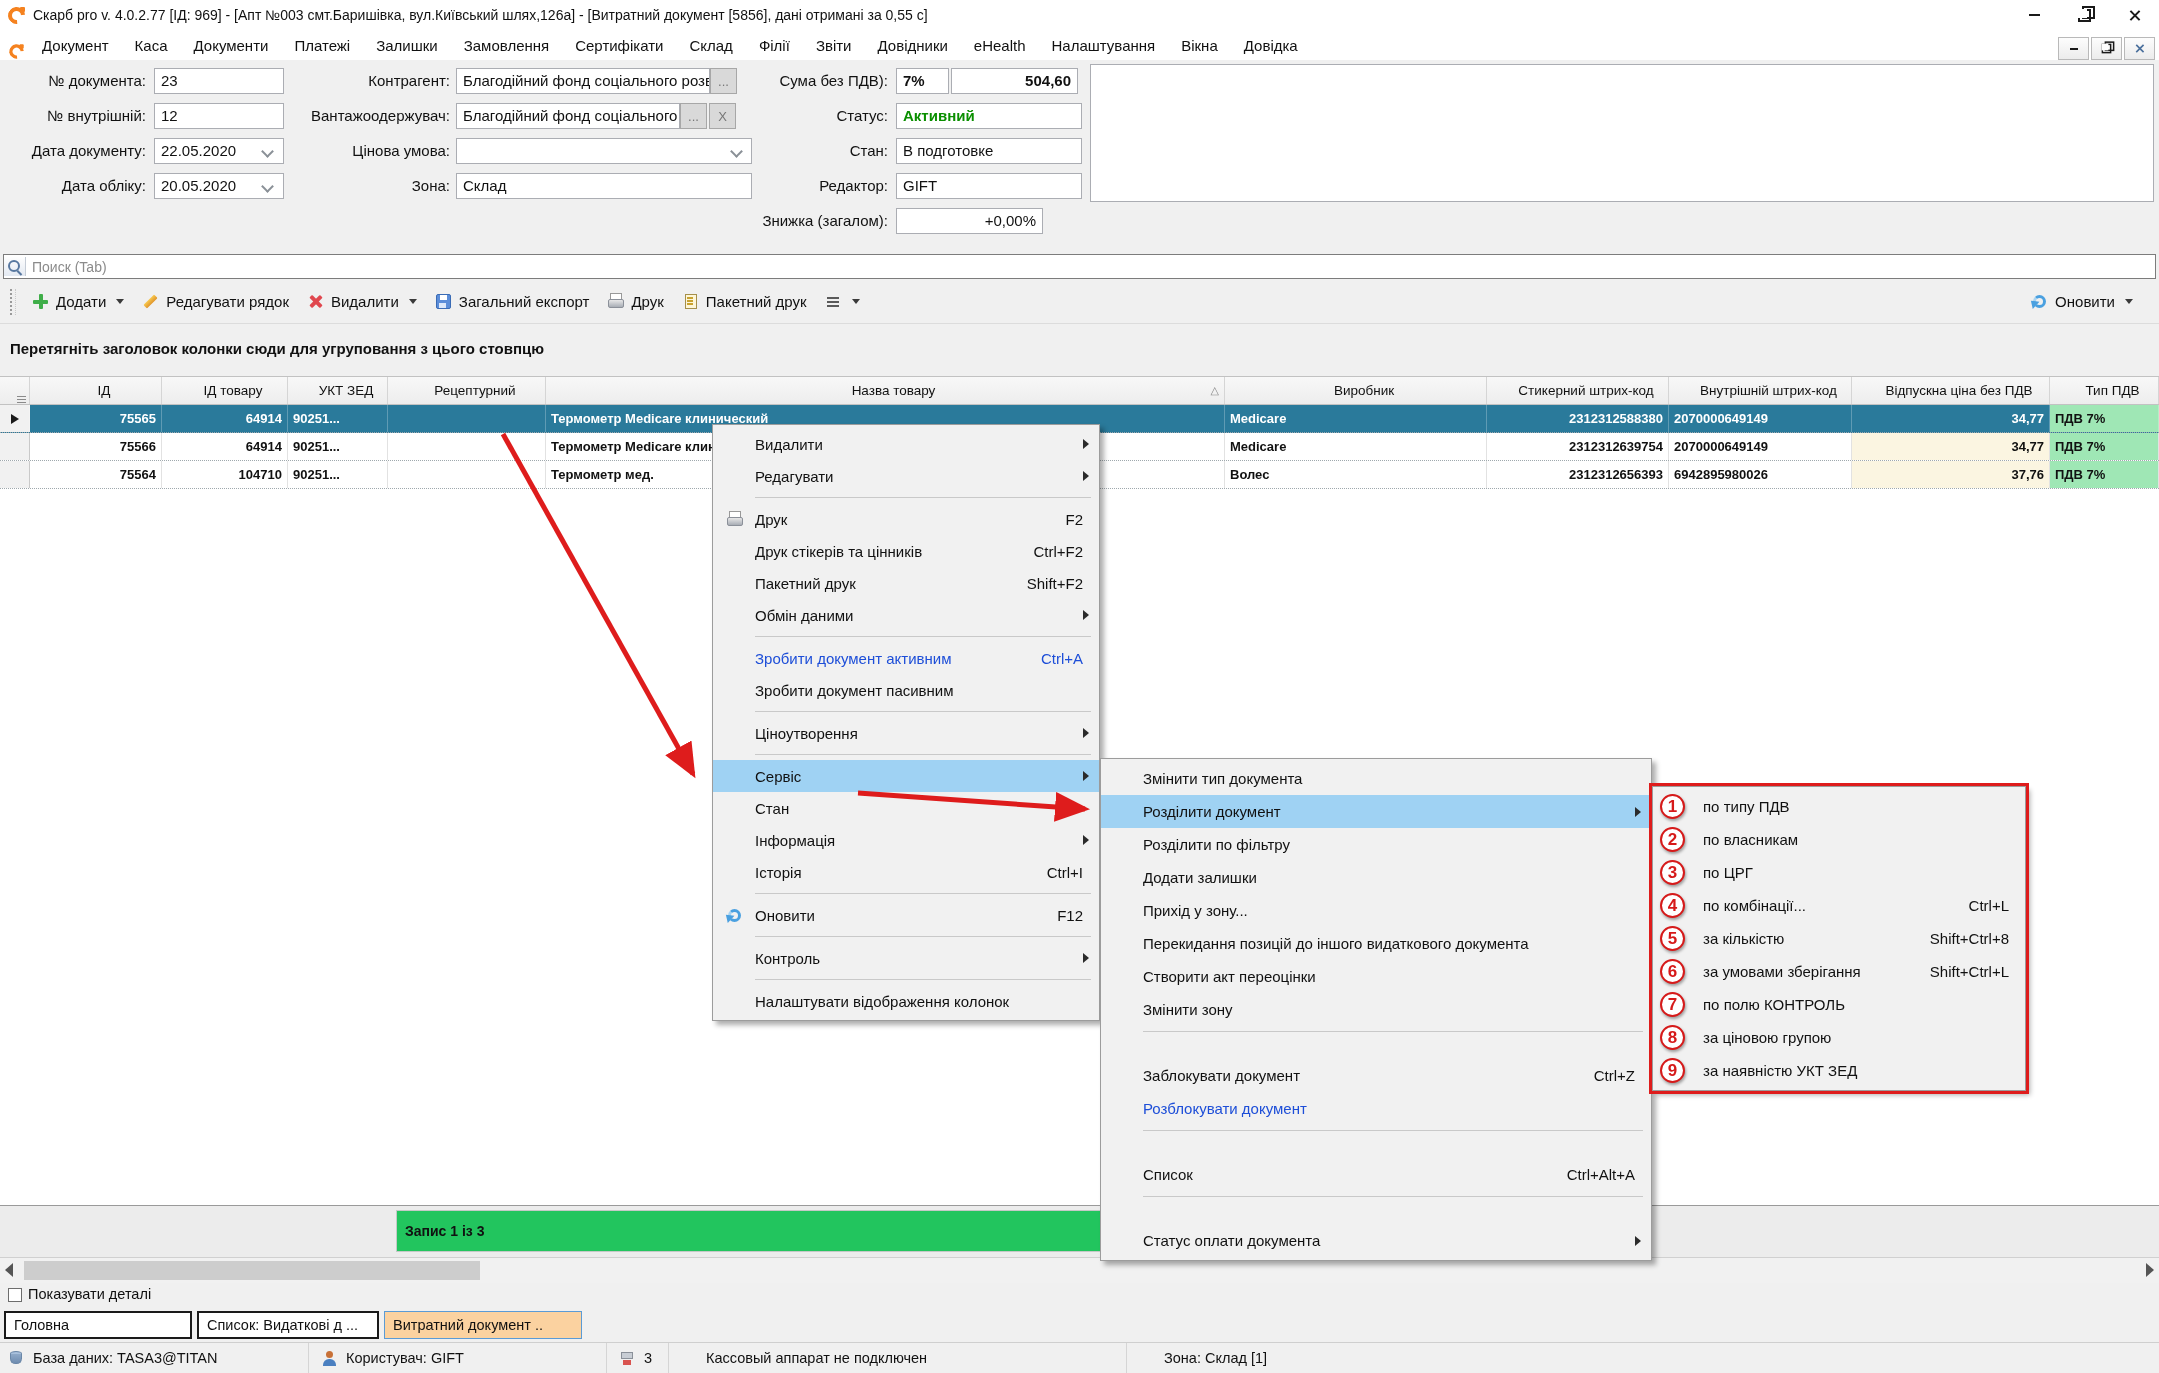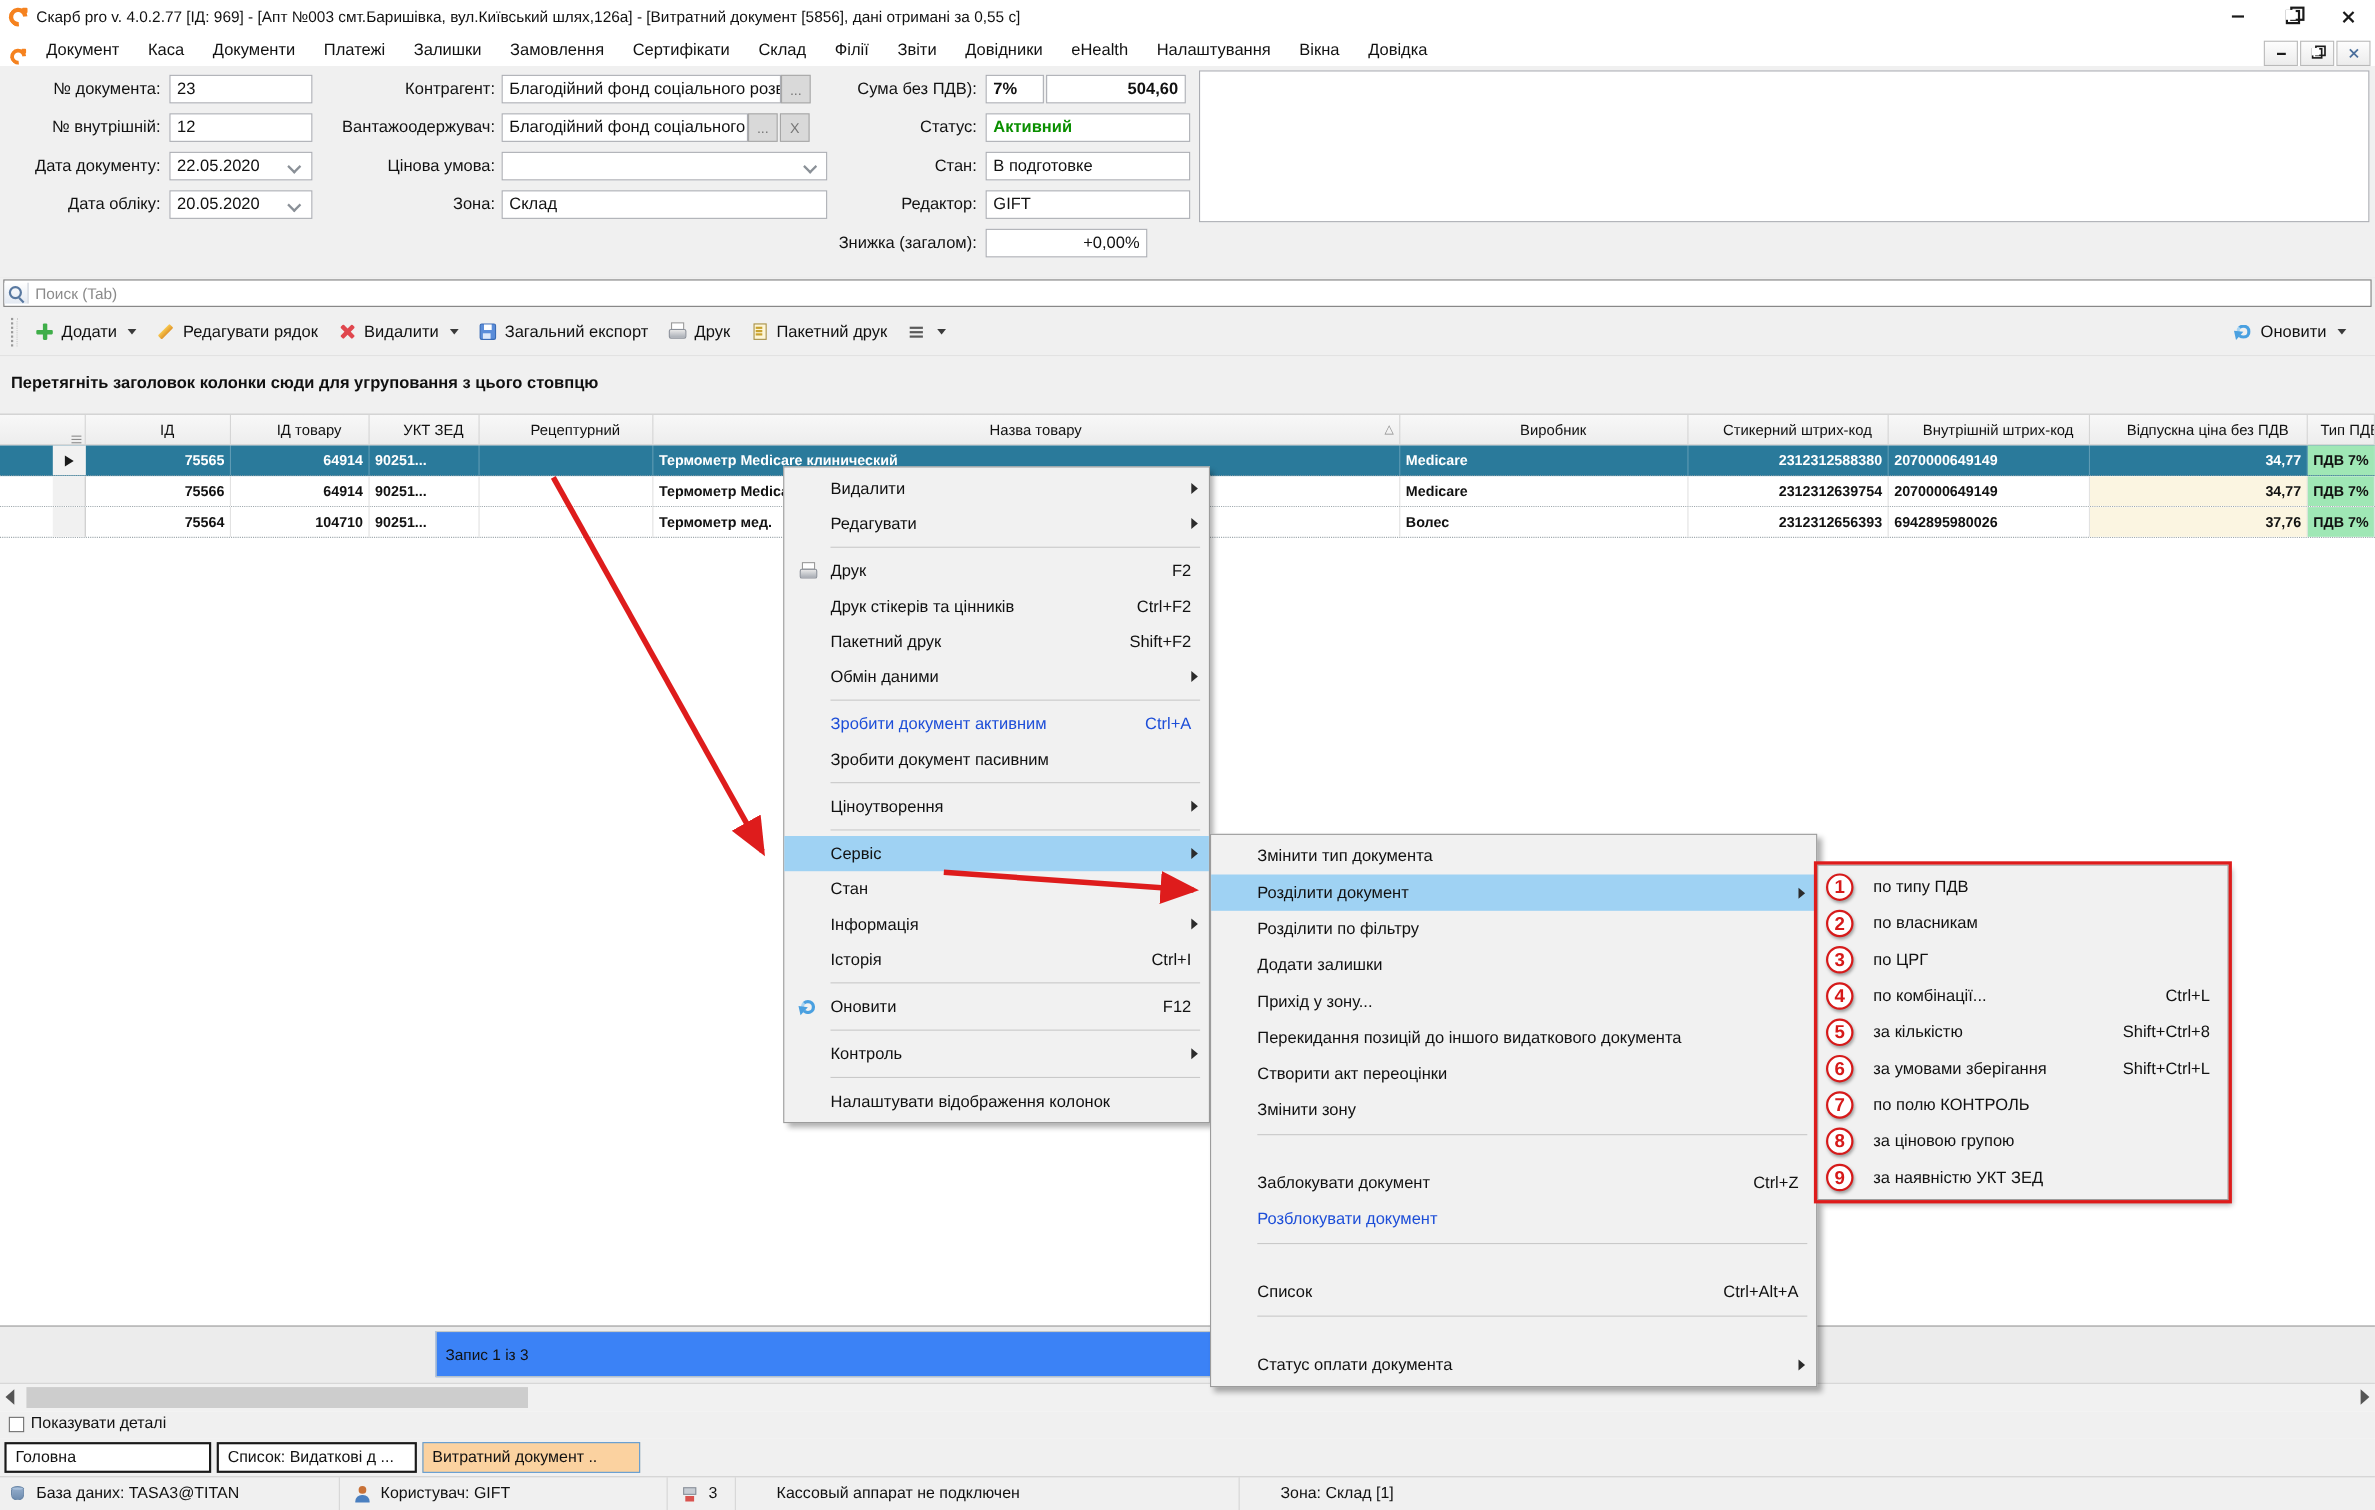--- a/index.html
+++ b/index.html
@@ -48,21 +48,21 @@
   
   .toolbar{position:absolute;left:0;top:280px;width:2159px;height:44px;background:#f0f0f0;display:flex;align-items:center;gap:16px;padding-left:10px;box-sizing:border-box;border-bottom:1px solid #dcdcdc;}
   .grip{width:3px;height:26px;border-left:2px dotted #9a9a9a;border-right:1px dotted #c9c9c9;}
   .tbtn{display:flex;align-items:center;gap:7px;font-size:15px;white-space:nowrap;}
   .caret{width:0;height:0;border-left:4px solid transparent;border-right:4px solid transparent;border-top:5px solid #3a3a3a;margin-left:3px;}
   .refreshbtn{margin-left:auto;margin-right:26px;display:flex;align-items:center;gap:7px;font-size:15px;}
   
   .grouphint{position:absolute;left:0;top:324px;width:2159px;height:52px;background:#f0f0f0;font-weight:bold;font-size:15px;padding:16px 0 0 10px;box-sizing:border-box;}
   
   .grid{position:absolute;left:0;top:376px;width:2159px;}
-  .gcols{display:grid;grid-template-columns:30px 132px 126px 100px 158px 679px 262px 182px 183px 198px minmax(0,1fr);padding-left:48px;}
+  .gcols{display:grid;grid-template-columns:30px 132px 126px 100px 158px 679px 262px 182px 183px 198px minmax(0,1fr);}
   .ghead{background:linear-gradient(#f8f8f8,#ededed);border-top:1px solid #c2c2c2;border-bottom:1px solid #c2c2c2;height:29px;box-sizing:border-box;}
   .hcell{position:relative;display:flex;align-items:center;justify-content:center;font-size:13.5px;border-right:1px solid #d5d5d5;white-space:nowrap;overflow:hidden;}
   .hcell .sort{position:absolute;right:5px;top:7px;color:#8a8a8a;font-size:11px;}
   .hico{position:absolute;left:7px;top:9px;}
   .grow{height:28px;line-height:27px;font-size:13px;font-weight:bold;background:#fff;border-bottom:1px dotted #9fa8ad;box-sizing:border-box;}
   .cell{border-right:1px solid #e2e2e2;padding:0 5px;white-space:nowrap;overflow:hidden;box-sizing:border-box;}
   .c-sel{background:#f1f1f1;border-right:1px solid #c9c9c9;display:flex;align-items:center;justify-content:center;padding:0;}
   .rowmark{width:0;height:0;border-left:8px solid #1a1a1a;border-top:5px solid transparent;border-bottom:5px solid transparent;}
   .r-id,.r-pid,.r-sticker,.r-price{text-align:right;}
   .r-price{background:#fbf5e1;}
@@ -88,21 +88,21 @@
   .mi.hl{background:#9fd2f3;}
   .mi.disabled{color:#1d4ed8;}
   .mi.sep{height:11px;}
   .mi.sep::after{content:"";position:absolute;left:42px;right:8px;top:5px;border-top:1px solid #c9c9c9;}
   .badge{position:absolute;left:7px;top:4px;width:25px;height:25px;border-radius:50%;background:#fff;border:2px solid #d61a1a;color:#d61a1a;font-weight:bold;font-size:17px;display:flex;align-items:center;justify-content:center;box-shadow:1px 2px 3px rgba(0,0,0,.35);box-sizing:border-box;}
   
   .ann-rect{position:absolute;left:1649px;top:783px;width:380px;height:311px;border:3px solid #de1c1c;box-sizing:border-box;z-index:40;pointer-events:none;}
   .arrows{position:absolute;left:0;top:0;z-index:50;pointer-events:none;}
   
   .recordbar{position:absolute;left:0;top:1205px;width:2159px;height:52px;background:#ececec;border-top:1px solid #9a9a9a;box-sizing:border-box;}
-  .recpanel{position:absolute;left:396px;top:4px;width:834px;height:42px;background:#3b82f6;border:1px solid #c5c9c7;font-weight:normal;font-size:14px;display:flex;align-items:center;padding-left:8px;box-sizing:border-box;}
+  .recpanel{position:absolute;left:396px;top:4px;width:834px;height:42px;background:#22c55e;border:1px solid #c5c9c7;font-weight:bold;font-size:14px;display:flex;align-items:center;padding-left:8px;box-sizing:border-box;}
   .hscroll{position:absolute;left:0;top:1257px;width:2159px;height:26px;background:#f1f1f1;border-top:1px solid #d0d0d0;box-sizing:border-box;}
   .hs-arrow{position:absolute;top:5px;width:0;height:0;border-top:7px solid transparent;border-bottom:7px solid transparent;}
   .hs-left{left:5px;border-right:8px solid #555;}
   .hs-right{right:5px;border-left:8px solid #555;}
   .hs-thumb{position:absolute;left:24px;top:3px;width:456px;height:19px;background:#cdcdcd;}
   .detailsrow{position:absolute;left:0;top:1283px;width:2159px;height:25px;background:#f0f0f0;}
   .cb{position:absolute;left:8px;top:5px;width:14px;height:14px;background:#fff;border:1px solid #6d6d6d;box-sizing:border-box;}
   .cblbl{position:absolute;left:28px;top:3px;font-size:14.5px;}
   .tabsrow{position:absolute;left:0;top:1308px;width:2159px;height:34px;background:#f0f0f0;display:flex;align-items:center;gap:5px;padding-left:4px;box-sizing:border-box;}
   .tab{height:28px;line-height:25px;background:#fff;border:2px solid #1a1a1a;font-size:14.5px;padding:0 8px;box-sizing:border-box;white-space:nowrap;overflow:hidden;}

